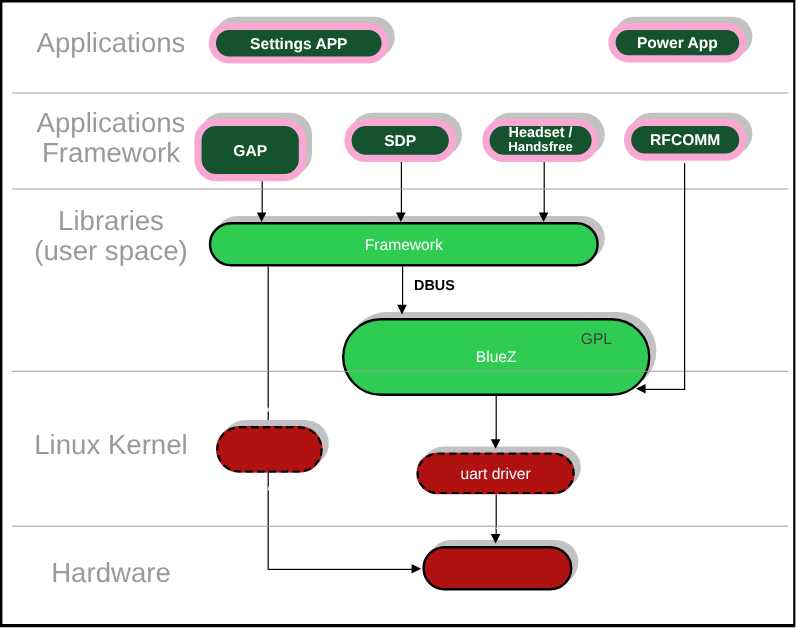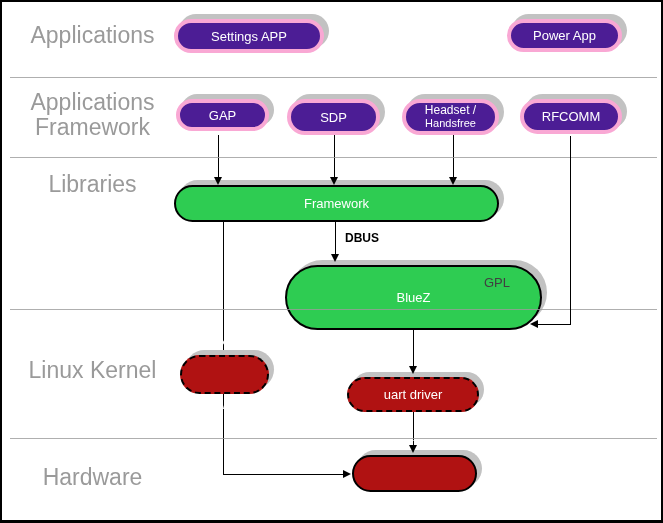--- a/index.html
+++ b/index.html
@@ -12,21 +12,21 @@
     color:#9a9a9a;font-size:23px;line-height:25px;z-index:1;
   }
   .divider{
     position:absolute;left:8px;width:647px;height:1px;background:#9b9b9b;z-index:4;opacity:.8;
   }
   .pill{
     position:absolute;display:flex;flex-direction:column;align-items:center;justify-content:center;
     box-sizing:border-box;color:#fff;text-align:center;z-index:3;
     box-shadow:5px -5px 0 0 #c2c2c2;
   }
-  .blue{background:#4c1d95;border:4px solid #f9a8d4;}
+  .blue{background:#14532d;border:6px solid #f9a8d4;font-weight:bold;}
   .green{background:#2ecc52;border:2px solid #000;}
   .red{background:#b01212;border:2px solid #000;gap:48px;}
   .dashed{border-style:dashed;}
   .t13{font-size:13px;line-height:15px;}
   .t12{font-size:12px;line-height:13px;}
   .t11{font-size:11px;line-height:13px;}
   .vline{position:absolute;width:1px;background:#000;z-index:2;}
   .hline{position:absolute;height:1px;background:#000;z-index:2;}
   .over{z-index:5;}
   .arr{position:absolute;width:0;height:0;z-index:5;}
@@ -43,20 +43,21 @@
 
   <div class="layer-label" style="top:21px;">
     <div>Applications</div>
   </div>
   <div class="layer-label" style="top:88px;">
     <div>Applications</div>
     <div>Framework</div>
   </div>
   <div class="layer-label" style="top:170px;">
     <div>Libraries</div>
+    <div>(user space)</div>
   </div>
   <div class="layer-label" style="top:356px;">
     <div>Linux Kernel</div>
   </div>
   <div class="layer-label" style="top:463px;">
     <div>Hardware</div>
   </div>
 
   <div class="divider" style="top:75px;"></div>
   <div class="divider" style="top:155px;"></div>
@@ -90,21 +91,21 @@
   <div class="vline" style="left:411px;top:410px;height:36px;"></div>
   <div class="arr down" style="left:407px;top:443px;"></div>
 
   <div class="pill blue t13" style="left:172px;top:17px;width:150px;height:34px;border-radius:17px;">
     <div>Settings APP</div>
   </div>
   <div class="pill blue t13" style="left:505px;top:17px;width:115px;height:33px;border-radius:17px;">
     <div>Power App</div>
   </div>
 
-  <div class="pill blue t13" style="left:174px;top:97px;width:93px;height:32px;border-radius:18px;">
+  <div class="pill blue t13" style="left:160px;top:97px;width:93px;height:52px;border-radius:18px;">
     <div>GAP</div>
   </div>
   <div class="pill blue t13" style="left:285px;top:97px;width:93px;height:36px;border-radius:18px;">
     <div>SDP</div>
   </div>
   <div class="pill blue t13" style="left:518px;top:97px;width:102px;height:35px;border-radius:18px;">
     <div>RFCOMM</div>
   </div>
   <div class="pill blue" style="left:400px;top:97px;width:97px;height:36px;border-radius:18px;">
     <div class="t12">Headset /</div>

